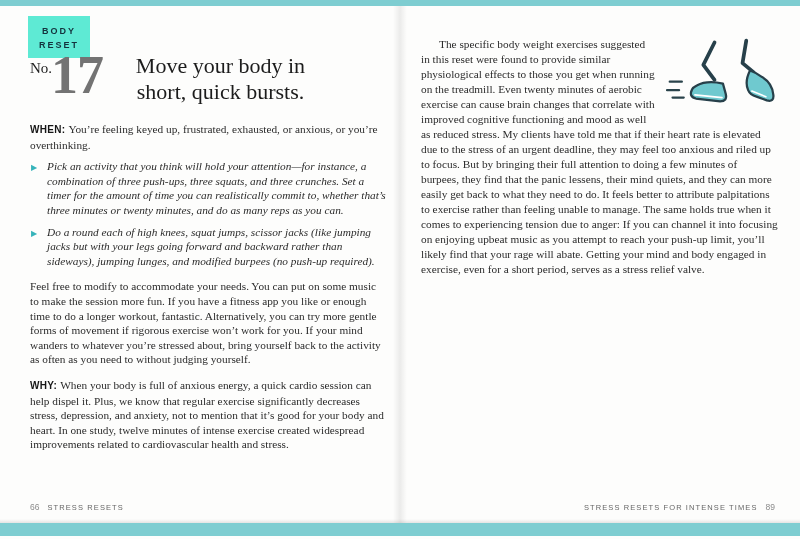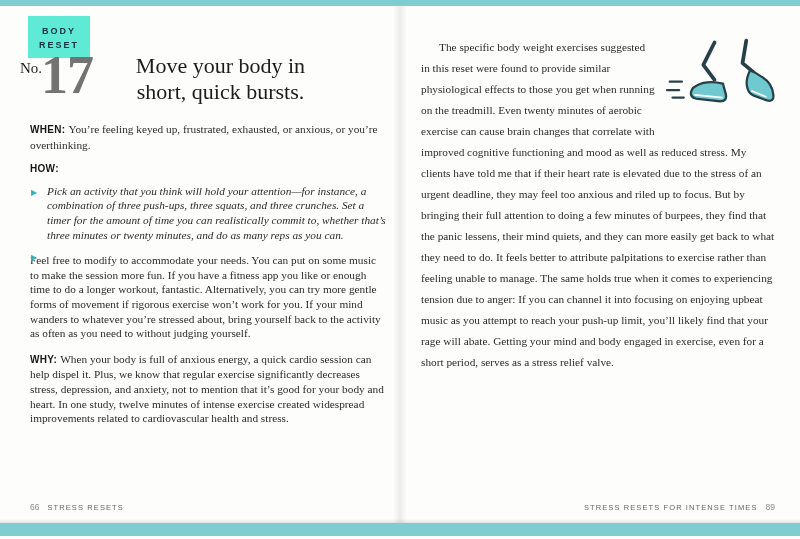--- a/index.html
+++ b/index.html
@@ -19,36 +19,36 @@
     background:linear-gradient(to right, rgba(0,0,0,0), rgba(0,0,0,0.07) 50%, rgba(0,0,0,0)); }
 
   .tab {
     position:absolute; left:28px; top:0; width:62px; height:42px;
     background:#5eead4; color:#14323d;
     font-family:"Liberation Sans", sans-serif; font-weight:bold;
     font-size:9px; letter-spacing:2px; text-align:center;
     padding-top:9px; line-height:1.5;margin-top:16px;
   }
 
-  .headline { position:absolute; left:20px; top:48px; }
+  .headline { position:absolute; left:30px; top:48px; }
   .no { position:absolute; left:0px; top:12px; font-size:15px; color:#1e1e1e; }
   .big-num { margin-left:21px; font-size:54px; font-weight:bold; color:#737373; line-height:1; letter-spacing:-1px; }
   .title { position:absolute; left:113px; top:53px; width:215px; font-size:22px; line-height:1.2; color:#1c1c1c;text-align:center; }
 
   .left-body { position:absolute; left:30px; top:122px; width:357px; font-size:11.3px; line-height:14.6px; }
   .label { font-family:"Liberation Sans", sans-serif; font-weight:bold; font-size:10px;
     letter-spacing:0.3px; color:#161616; margin-right:3px; }
   .howline { margin-top:9px; }
   .bullets { margin-top:6px; }
   .bullet { position:relative; padding-left:17px; font-style:italic; margin-top:7px; }
   .bullet .tri { position:absolute; left:1px; top:2px; font-size:8px; color:#36b3ba; font-style:normal; }
   .para { margin-top:11px; }
 
   .right-body { position:absolute; left:421px; top:37px; width:357px;
-    font-size:11.3px; line-height:21px; text-indent:18px; }
+    font-size:11.3px; line-height:15px; text-indent:18px; }
   .illo { float:right; width:112px; height:82px; margin:0 0 4px 10px; }
 
   .footer { position:absolute; bottom:27px; font-family:"Liberation Sans", sans-serif;
     font-size:7.5px; letter-spacing:1.1px; color:#666; }
   .footer .pg { font-size:8.5px; color:#8b8b8b; letter-spacing:0; }
   .f-left { left:30px; }
   .f-right { right:25px; text-align:left; }
   .sp { display:inline-block; width:8px; }
 </style>
 </head>
@@ -65,29 +65,26 @@
 <div class="headline">
   <span class="no">No.</span>
   <div class="big-num">17</div>
 </div>
 <div class="title">Move your body in short, quick bursts.</div>
 
 <div class="left-body">
   <div>
     <span class="label">WHEN:</span><span>You’re feeling keyed up, frustrated, exhausted, or anxious, or you’re overthinking.</span>
   </div>
-  <div class="howline">
-    <span class="label">HOW:</span>
-  </div>
   <div class="bullets">
     <div class="bullet">
       <span class="tri">▶</span><span>Pick an activity that you think will hold your attention—for instance, a combination of three push-ups, three squats, and three crunches. Set a timer for the amount of time you can realistically commit to, whether that’s three minutes or twenty minutes, and do as many reps as you can.</span>
     </div>
     <div class="bullet">
-      <span class="tri">▶</span>
+      <span class="tri">▶</span><span>Do a round each of high knees, squat jumps, scissor jacks (like jumping jacks but with your legs going forward and backward rather than sideways), jumping lunges, and modified burpees (no push-up required).</span>
     </div>
   </div>
   <div class="para">Feel free to modify to accommodate your needs. You can put on some music to make the session more fun. If you have a fitness app you like or enough time to do a longer workout, fantastic. Alternatively, you can try more gentle forms of movement if rigorous exercise won’t work for you. If your mind wanders to whatever you’re stressed about, bring yourself back to the activity as often as you need to without judging yourself.</div>
   <div class="para">
     <span class="label">WHY:</span><span>When your body is full of anxious energy, a quick cardio session can help dispel it. Plus, we know that regular exercise significantly decreases stress, depression, and anxiety, not to mention that it’s good for your body and heart. In one study, twelve minutes of intense exercise created widespread improvements related to cardiovascular health and stress.</span>
   </div>
 </div>
 
 <div class="right-body">
   <svg class="illo" viewBox="0 0 120 84" aria-hidden="true">

